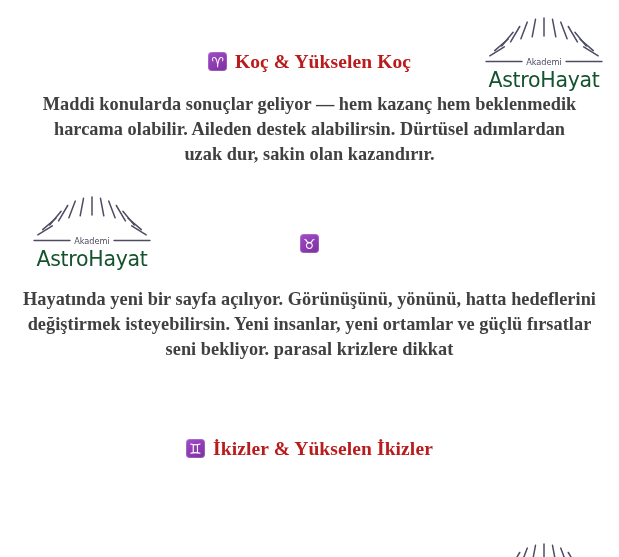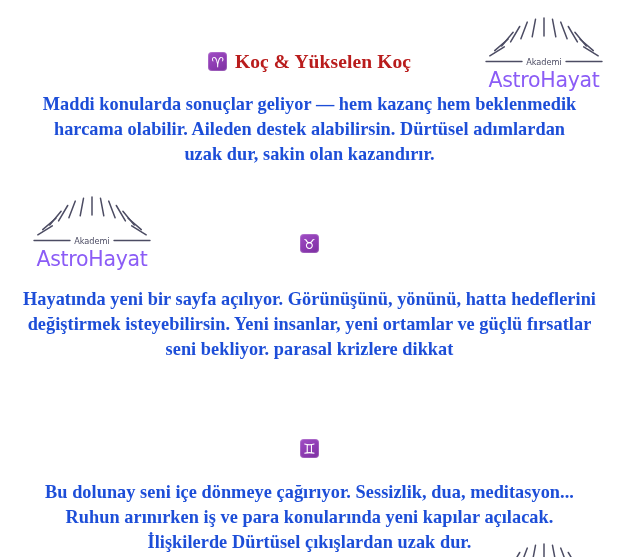--- a/index.html
+++ b/index.html
@@ -29,21 +29,21 @@
     width: 132px;
     height: 58px;
   }
   .logo-word {
     display: block;
     text-align: center;
     font-family: "DejaVu Sans", sans-serif;
     font-size: 20.5px;
     font-weight: 400;
     letter-spacing: -0.3px;
-    color: #8b5cf6;
+    color: #14532d;
     line-height: 1;
     margin-top: -2px;
   }
 
   .logo-top-right { left: 478px; top: 14px; }
   .logo-mid-left  { left: 26px;  top: 193px; }
   .logo-bottom    { left: 478px; top: 540px; }
   .logo-bottom .logo-burst { height: 58px; }
 
   
@@ -81,21 +81,21 @@
     font-size: 19.5px;
     color: #b91c1c;
     letter-spacing: 0.1px;
     white-space: nowrap;
   }
   .sign-body {
     font-family: "Liberation Serif", "DejaVu Serif", serif;
     font-weight: bold;
     font-size: 18.3px;
     line-height: 25px;
-    color: #1d4ed8;
+    color: #404040;
     margin: 0 auto;
     letter-spacing: 0.05px;
   }
 
   
   #block-aries   { top: 52px; }
   #block-aries   .sign-body { width: 545px; margin-top: 20px; }
 
   #block-taurus  { top: 234px; }
   #block-taurus  .sign-body { width: 580px; margin-top: 34px; }
@@ -195,15 +195,15 @@
 <section class="sign-block" id="block-taurus">
   <div class="sign-header">
     <span class="sign-emoji">♉</span>
   </div>
   <p class="sign-body">Hayatında yeni bir sayfa açılıyor. Görünüşünü, yönünü, hatta hedeflerini değiştirmek isteyebilirsin. Yeni insanlar, yeni ortamlar ve güçlü fırsatlar seni bekliyor. parasal krizlere dikkat</p>
 </section>
 
 <section class="sign-block" id="block-gemini">
   <div class="sign-header">
     <span class="sign-emoji">♊</span>
+    <span class="sign-title">İkizler &amp; Yükselen İkizler</span>
   </div>
-  <p class="sign-body">Bu dolunay seni içe dönmeye çağırıyor. Sessizlik, dua, meditasyon... Ruhun arınırken iş ve para konularında yeni kapılar açılacak. İlişkilerde Dürtüsel çıkışlardan uzak dur.</p>
 </section>
 
 </body></html>

